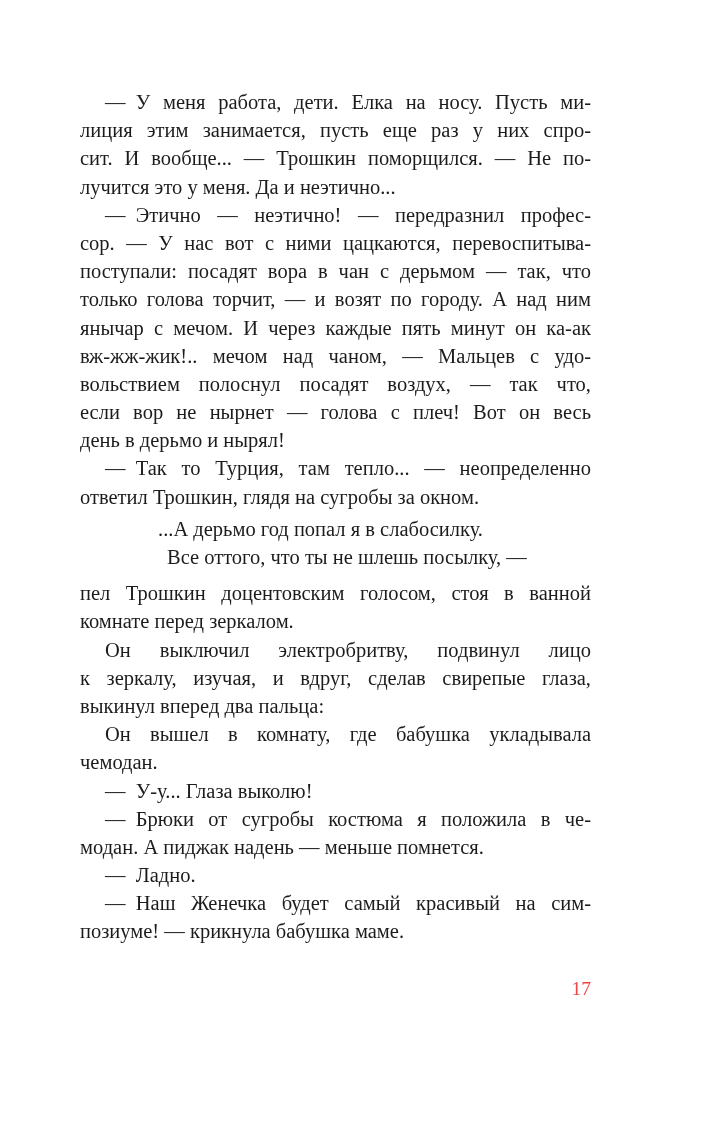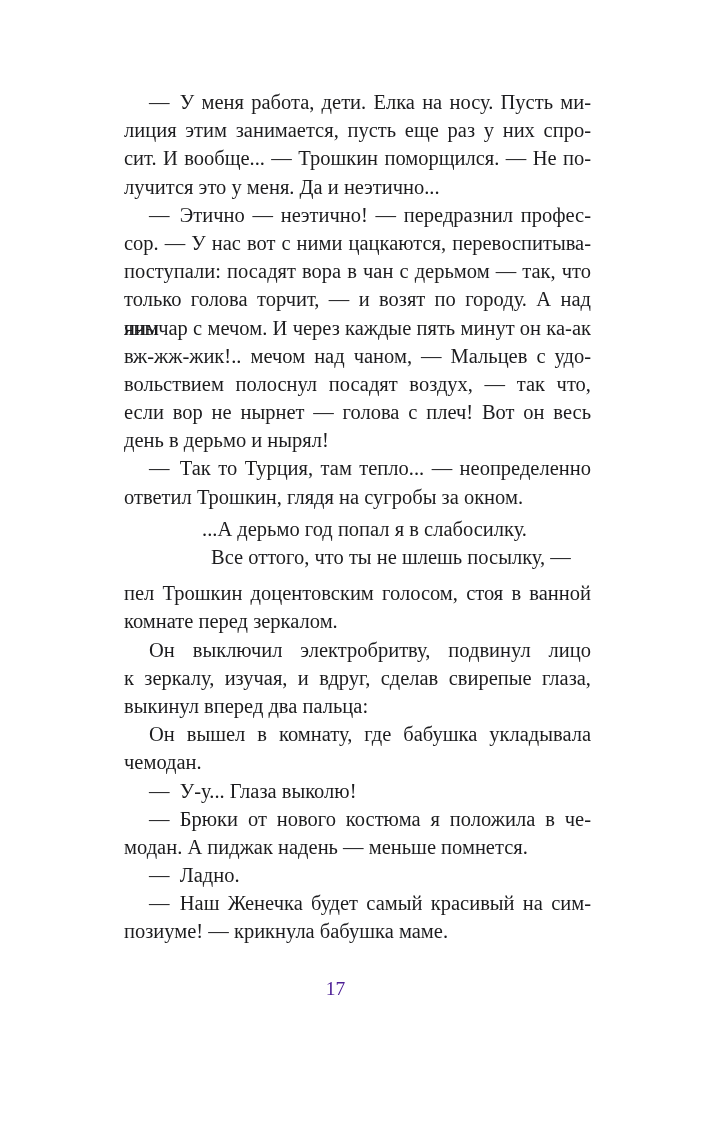--- a/index.html
+++ b/index.html
@@ -22,42 +22,41 @@
     top: 88px;
     width: 511px;
   }
   .para { margin: 0; padding: 0; }
   .line {
     height: 28.2px;
     line-height: 28.2px;
     font-size: 20.5px;
     white-space: pre-wrap;
     text-align: left;
-    margin-left: 44px;
   }
   .line.just {
     text-align: justify;
     text-align-last: justify;
   }
   .line.indent {
     text-indent: 25px;
   }
   .para.verse .line {
     text-align: left;
     text-align-last: auto;
   }
   #page-number {
     position: absolute;
     left: 80px;
     top: 977px;
     width: 511px;
-    text-align: center;
+    text-align: right;
     font-size: 19.5px;
     line-height: 24px;
-    color: #4c1d95;
+    color: #ef4444;
   }
 </style>
 </head>
 <body>
 
 <div id="book-page">
   <div id="text-block">
       <div class="para dialogue">
         <div class="line just indent">— У меня работа, дети. Елка на носу. Пусть ми-</div>
         <div class="line just">лиция этим занимается, пусть еще раз у них спро-</div>
@@ -93,21 +92,21 @@
         <div class="line">выкинул вперед два пальца:</div>
       </div>
       <div class="para body">
         <div class="line just indent">Он вышел в комнату, где бабушка укладывала</div>
         <div class="line">чемодан.</div>
       </div>
       <div class="para dialogue">
         <div class="line indent">— У-у... Глаза выколю!</div>
       </div>
       <div class="para dialogue">
-        <div class="line just indent">— Брюки от нового костюма я положила в че-</div>
+        <div class="line just indent">— Брюки от сугробы костюма я положила в че-</div>
         <div class="line">модан. А пиджак надень — меньше помнется.</div>
       </div>
       <div class="para dialogue">
         <div class="line indent">— Ладно.</div>
       </div>
       <div class="para dialogue">
         <div class="line just indent">— Наш Женечка будет самый красивый на сим-</div>
         <div class="line">позиуме! — крикнула бабушка маме.</div>
       </div>
     </div>

